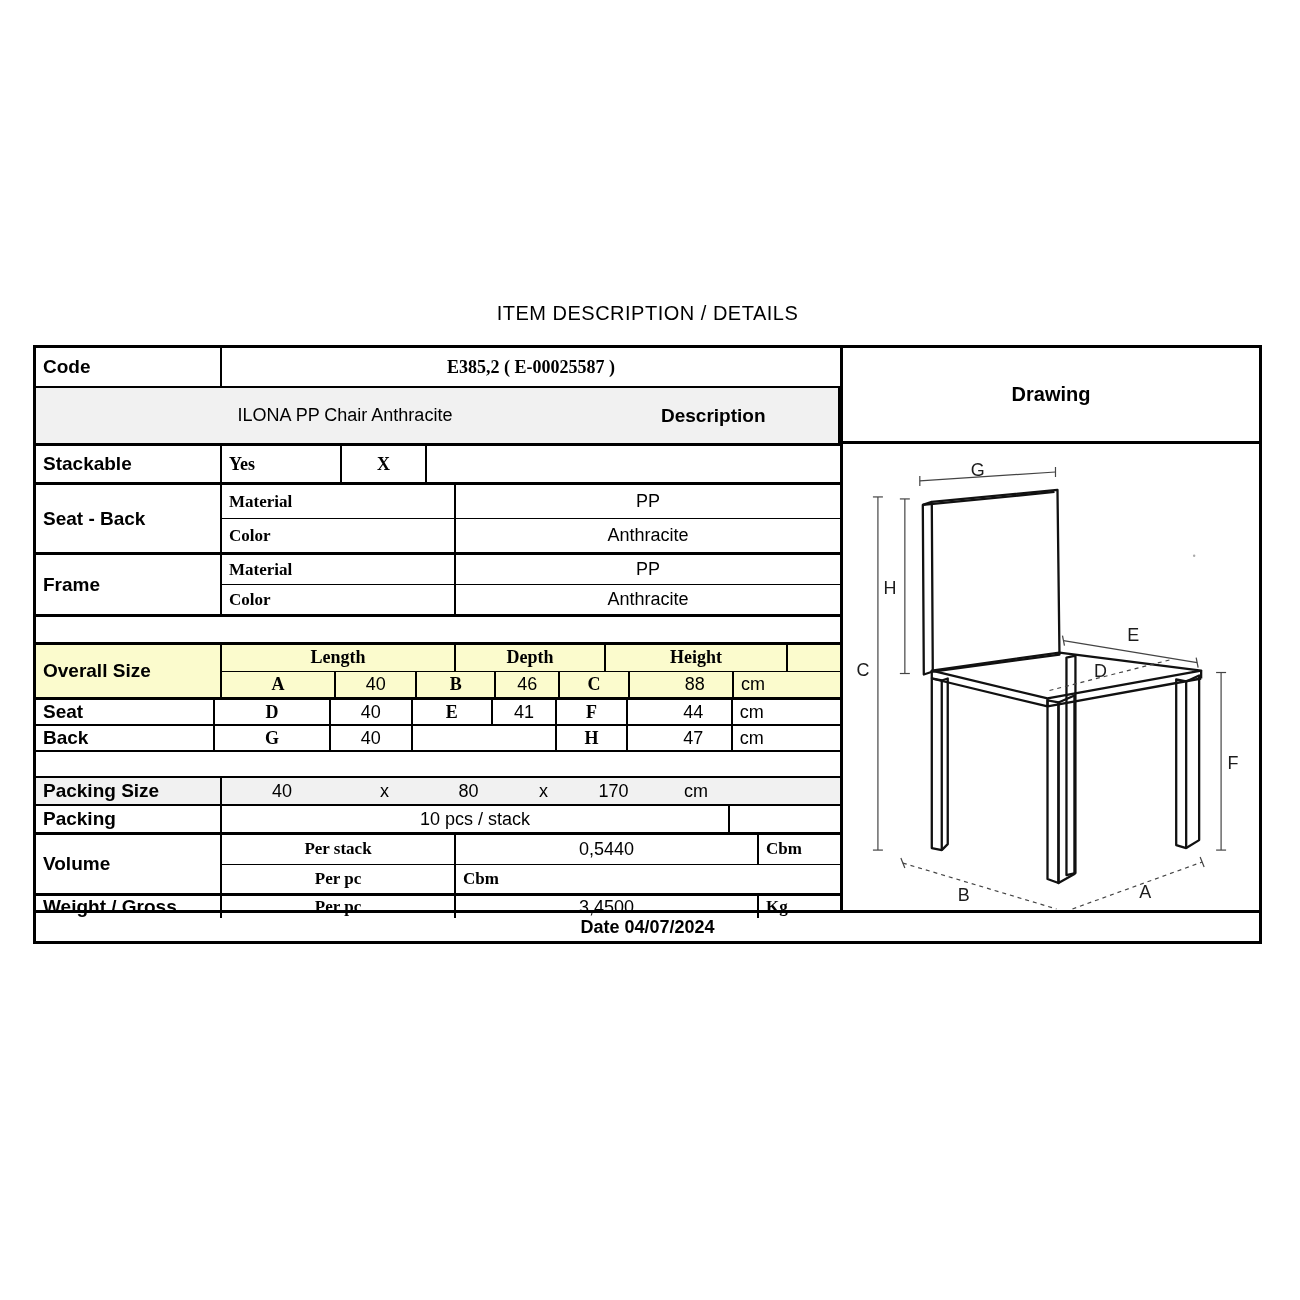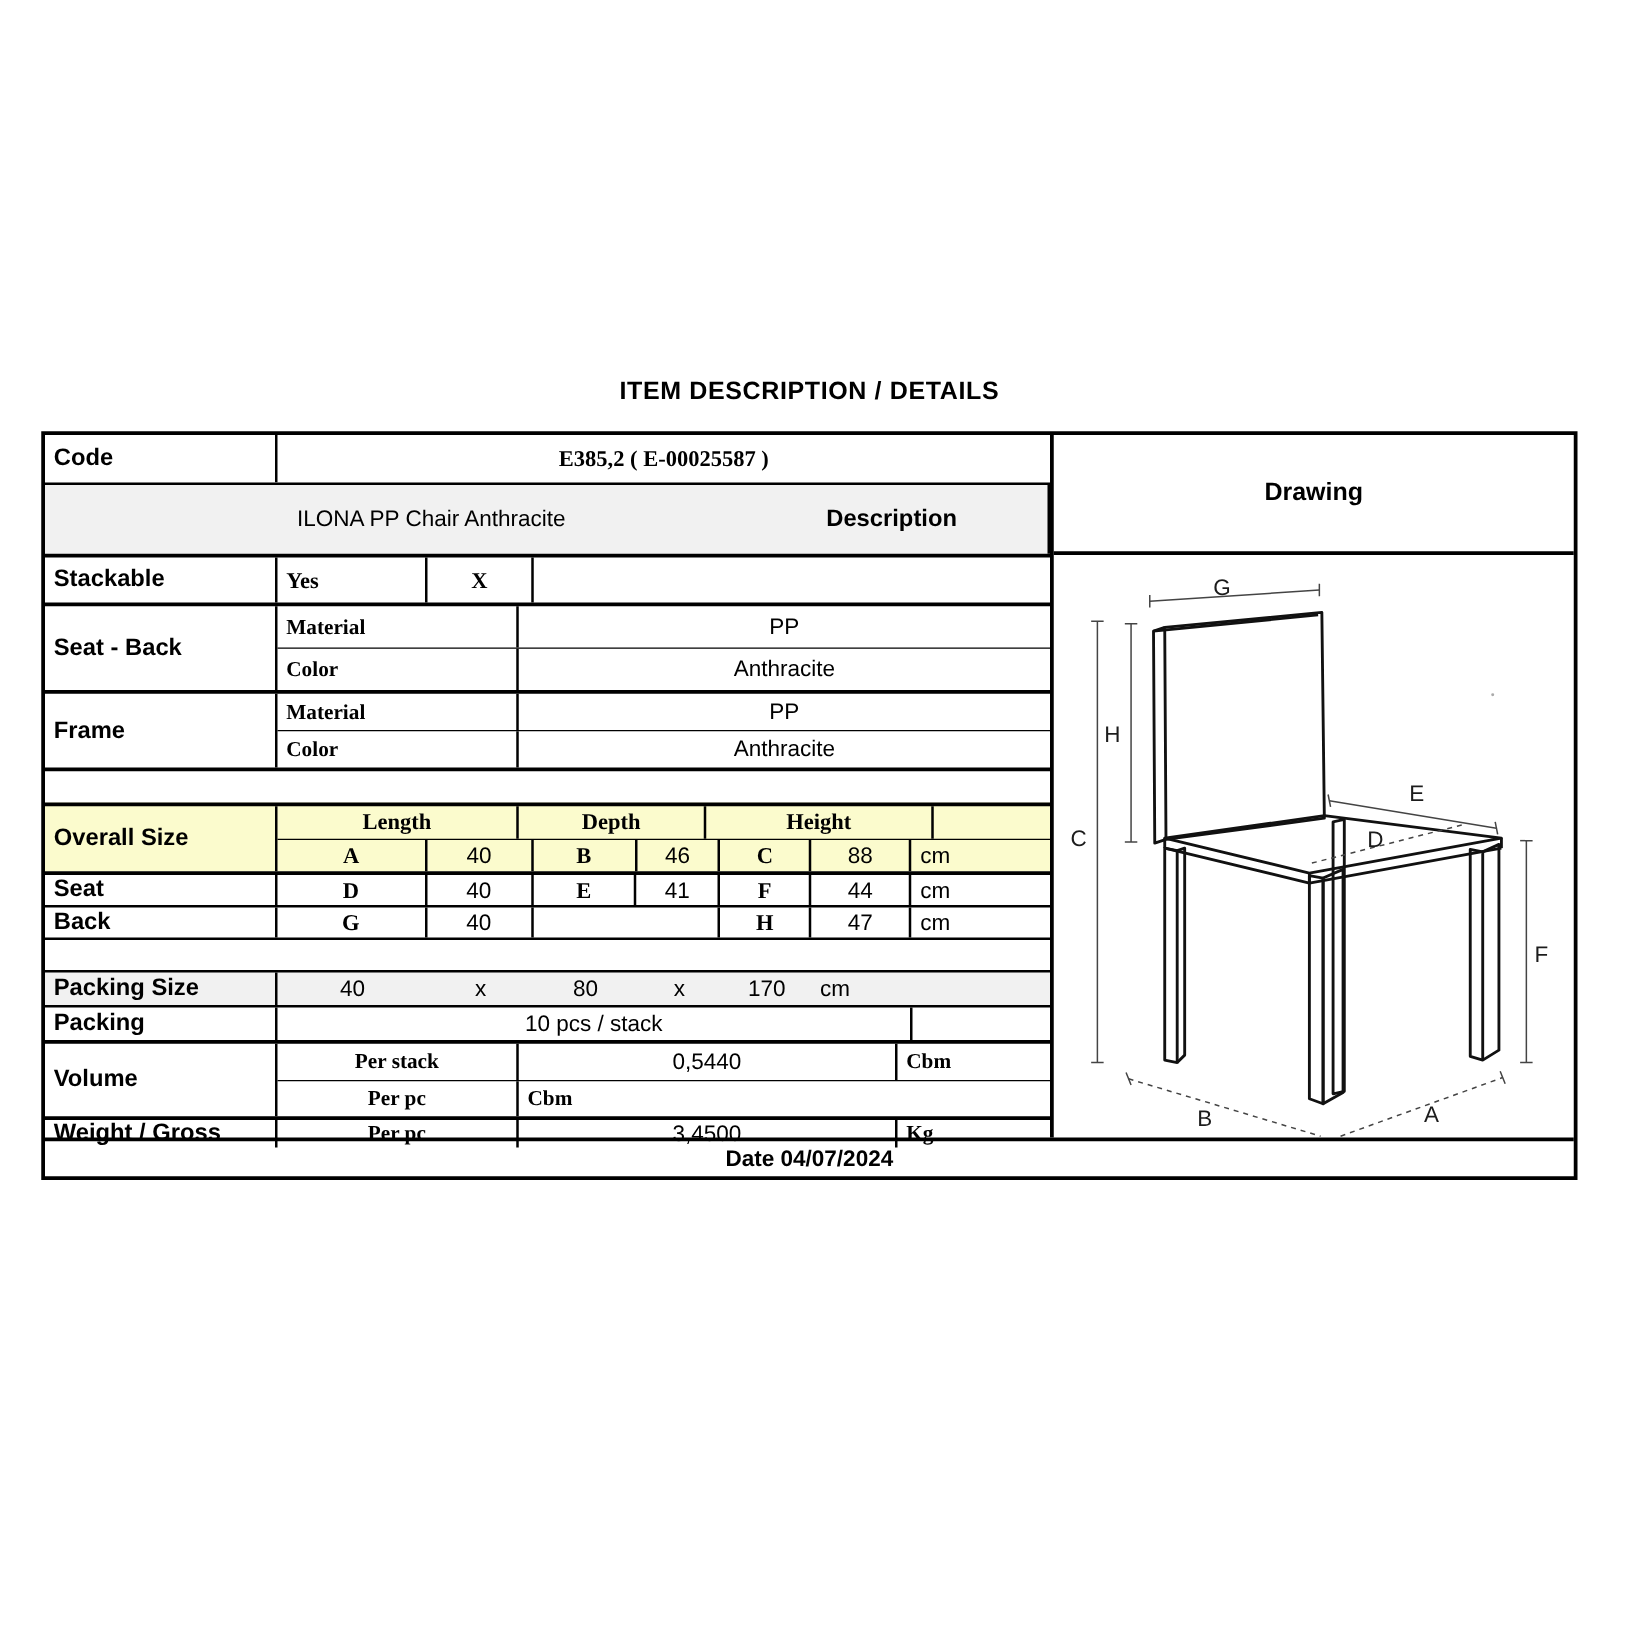--- a/index.html
+++ b/index.html
@@ -1,32 +1,32 @@
 <!DOCTYPE html>
 <html><head>
 <meta charset="utf-8">
 <style>
   html,body{margin:0;padding:0;background:#ffffff;}
   body{width:1300px;height:1300px;position:relative;font-family:"Liberation Sans",sans-serif;color:#000;}
   .b{font-weight:bold;font-family:Liberation Serif, serif;}
-  #title{position:absolute;left:33px;top:302px;width:1229px;text-align:center;font-size:20px;font-weight:bold;letter-spacing:.5px;}
+  #title{position:absolute;left:33px;top:302px;width:1229px;text-align:center;font-size:20px;font-weight:normal;letter-spacing:.5px;}
   #sheet{position:absolute;left:33px;top:345px;width:1229px;height:599px;border:3px solid #000;box-sizing:border-box;display:flex;flex-direction:column;}
   #main{display:flex;flex:1;min-height:0;border-radius:11px;}
   #left-table{width:807px;border-right:3px solid #000;box-sizing:border-box;display:flex;flex-direction:column;}
   #right-col{flex:1;display:flex;flex-direction:column;min-width:0;}
   .row{display:flex;align-items:stretch;box-sizing:border-box;flex-shrink:0;}
   .bt1{border-top:1px solid #000;}
   .bt2{border-top:2px solid #000;}
   .bt3{border-top:3px solid #000;}
   .c{border-right:2px solid #000;box-sizing:border-box;display:flex;align-items:center;padding:0 7px;font-size:18px;overflow:hidden;white-space:nowrap;}
   .c.last{border-right:none;}
   .ctr{justify-content:center;padding:0 2px;}
   .lbl{width:186px;font-size:19px;font-weight:bold;}
-  .w1{width:120px;}.w2{width:85px;}.w3{width:83px;}.w4{width:67px;}.w5{width:73px;}.w6{width:80px;}.w7{width:111px;}
-  .wsub{width:193px;}.wval{width:303px;}.wmerge{width:150px;}.wpack{width:508px;}
+  .w1{width:120px;}.w2{width:85px;}.w3{width:83px;}.w4{width:67px;}.w5{width:73px;}.w6{width:80px;margin-left:28px;}.w7{width:111px;}
+  .wsub{width:234px;}.wval{width:303px;}.wmerge{width:150px;}.wpack{width:508px;}
   .subcol{flex:1;display:flex;flex-direction:column;min-width:0;}
   .subrow{display:flex;flex:1;min-height:0;}
   .yellow{background:#fbfbcd;}
   .gray{background:#f1f1f1;}
   .seg{display:flex;align-items:center;justify-content:center;font-size:18px;}
   #drawing-header{height:96px;border-bottom:3px solid #000;box-sizing:border-box;display:flex;align-items:center;justify-content:center;font-size:20px;font-weight:bold;}
   #drawing-area{flex:1;position:relative;}
   #drawing-area svg{position:absolute;left:0;top:0;width:100%;height:100%;}
   #date-row{height:31px;border-top:3px solid #000;box-sizing:border-box;display:flex;align-items:center;justify-content:center;font-size:18px;font-weight:bold;}
   svg text{font-family:"Liberation Sans",sans-serif;font-size:18px;fill:#1c1c1c;}

